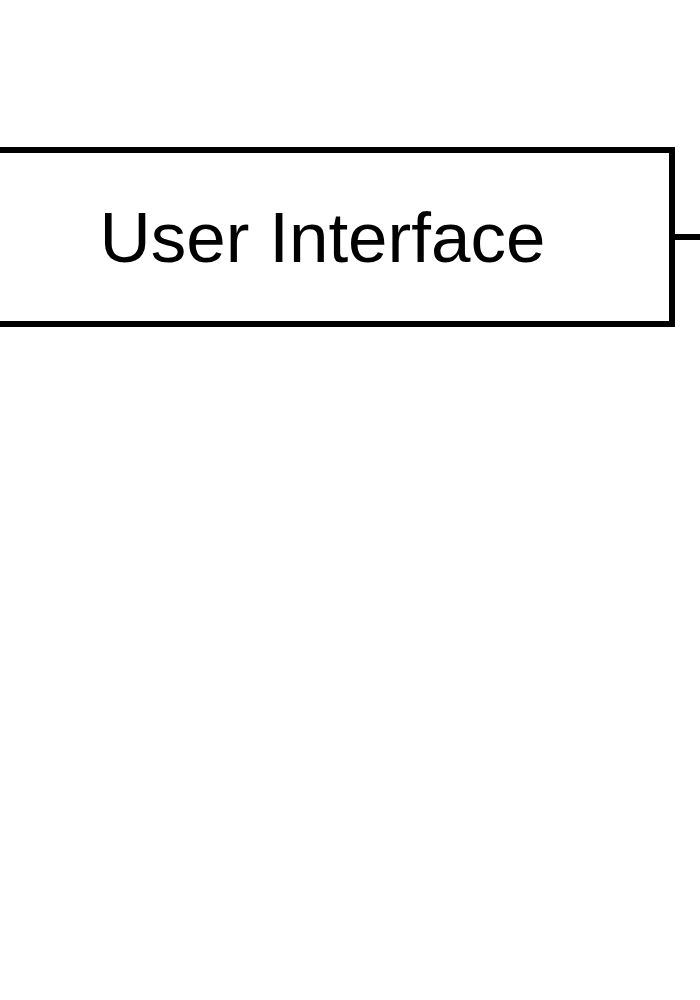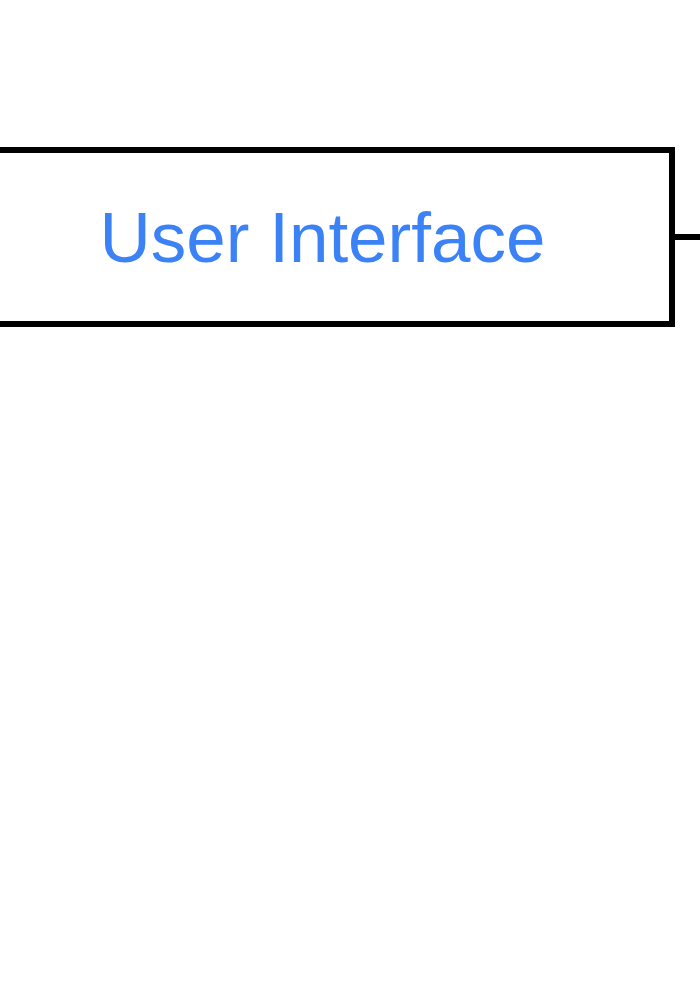--- a/index.html
+++ b/index.html
@@ -24,21 +24,21 @@
     box-sizing: border-box;
     border: 6px solid #000000;
     background: #ffffff;
     display: flex;
     align-items: center;
     justify-content: center;
   }
   .node-label {
     font-size: 71px;
     line-height: 1;
-    color: #3b82f6;
+    color: #000000;
     white-space: nowrap;
     letter-spacing: 0;
   }
   .connector {
     position: absolute;
     left: 669px;
     top: 234px;
     width: 31px;
     height: 6px;
     background: #000000;

